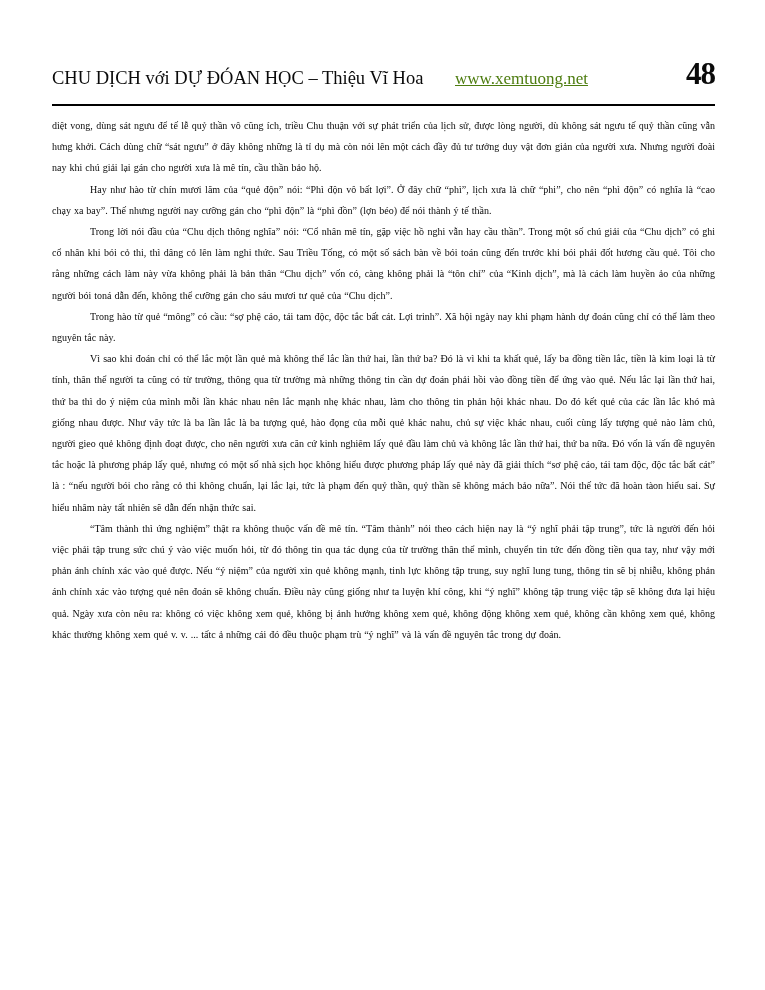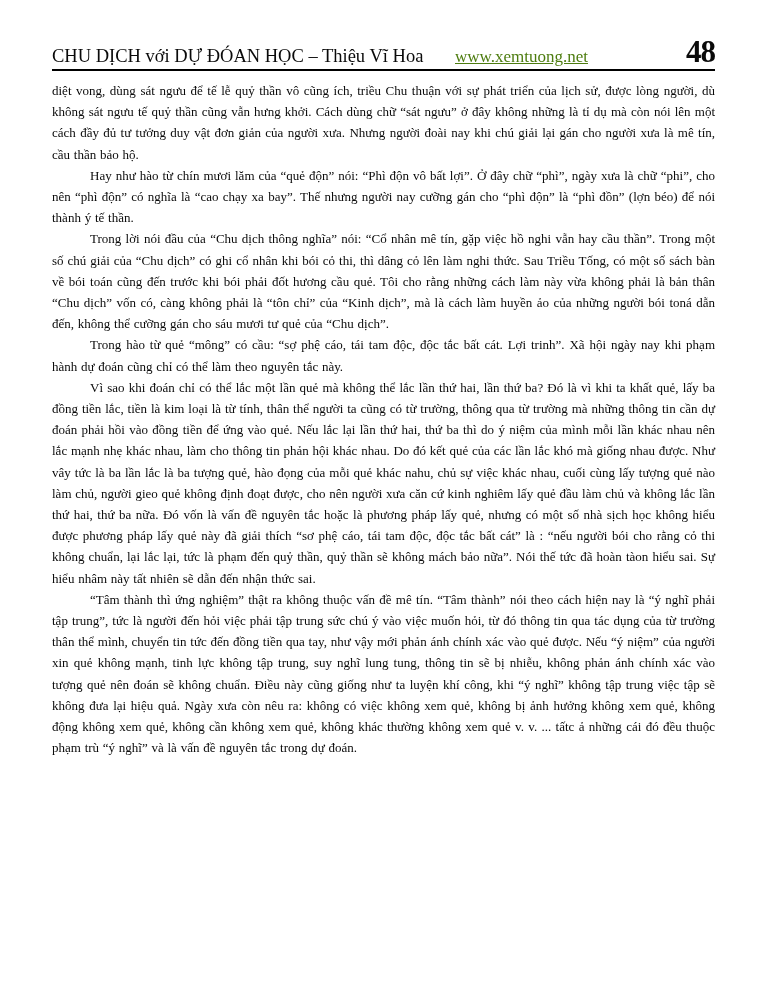--- a/index.html
+++ b/index.html
@@ -17,49 +17,50 @@
   .page {
     box-sizing: border-box;
     width: 765px;
     height: 990px;
     padding: 36px 50px 0 52px;
   }
   
   .header-row {
     display: flex;
     align-items: flex-end;
-    padding-bottom: 2px;
+    padding-bottom: 15px;
   }
   .header-title {
     flex: 1;
     font-size: 18.5px;
     white-space: nowrap;
   }
   .header-site {
     font-size: 17px;
     text-decoration: underline;
     color: #4d7c0f;
     margin-right: 98px;
     white-space: nowrap;
   }
   .header-pagenum {
     font-size: 31px;
     font-weight: bold;
     line-height: 1;
     letter-spacing: -1px;
+    margin-top: 22px;
   }
   .header-rule {
     border: none;
     border-top: 2.5px solid #000;
     margin: 0 0 9px 0;
   }
   
   .body-text p {
     margin: 0;
-    font-size: 13px;
+    font-size: 10px;
     line-height: 21.2px;
     text-align: justify;
     text-indent: 38px;
     word-spacing: 0.5px;
   }
   .body-text p.noindent {
     text-indent: 0;
   }
   .body-text b {
     font-weight: bold;
@@ -73,20 +74,20 @@
   <div class="header-row">
     <span class="header-title">CHU DỊCH với DỰ ĐÓAN HỌC – Thiệu Vĩ Hoa</span>
     <span class="header-site">www.xemtuong.net</span>
     <span class="header-pagenum">48</span>
   </div>
 
   <hr class="header-rule">
 
   <div class="body-text">
     <p class="noindent">diệt vong, dùng sát ngưu để tế lễ quỷ thần vô cũng ích, triều Chu thuận với sự phát triển của lịch sử, được lòng người, dù  không sát ngưu tế quỷ thần cũng vẫn hưng khởi. Cách dùng chữ “sát ngưu” ở đây không những là tỉ dụ mà còn nói lên một cách đầy đủ tư tưởng duy vật đơn giản của người xưa. Nhưng người đoài nay khi chú giải lại gán cho người xưa là mê tín, cầu thần bảo hộ.</p>
-    <p>Hay như hào từ chín mươi lăm của “quẻ độn” nói: “Phì độn vô bất lợi”. Ở đây chữ “phì”, ngày xưa là chữ “phi”, cho nên “phì độn” có nghĩa là “cao chạy xa bay”. Thế nhưng người nay cưỡng gán cho “phì độn” là “phì đồn” (lợn béo) để nói thành ý tế thần.</p>
+    <p>Hay như hào từ chín mươi lăm của “quẻ độn” nói: “Phì độn vô bất lợi”. Ở đây chữ “phì”, lịch xưa là chữ “phi”, cho nên “phì độn” có nghĩa là “cao chạy xa bay”. Thế nhưng người nay cưỡng gán cho “phì độn” là “phì đồn” (lợn béo) để nói thành ý tế thần.</p>
     <p>Trong lời nói đầu của “Chu dịch thông nghĩa” nói: “Cổ nhân mê tín, gặp việc hồ nghi vẫn hay cầu thần”. Trong một số chú giải của “Chu dịch” có ghi cổ nhân khi bói cỏ thi, thì dâng cỏ lên làm nghi thức. Sau Triều Tống, có một số sách bàn về bói toán cũng đến trước khi bói phải đốt hương cầu quẻ. Tôi cho rằng những cách làm này vừa không phải là bản thân “Chu dịch” vốn có, càng không phải là “tôn chỉ” của “Kinh dịch”, mà là cách làm huyền ảo của những người bói toná dẫn đến, không thể cưỡng gán cho sáu mươi tư quẻ của “Chu dịch”.</p>
     <p>Trong hào từ quẻ “mông” có cầu: “sợ phệ cáo, tái tam độc, độc tắc bất cát. Lợi trinh”. Xã hội ngày nay khi phạm hành dự đoán cũng chỉ có thể làm theo nguyên tắc này.</p>
     <p>Vì sao khi đoán chỉ có thể lắc một lần quẻ mà không thể lắc lần thứ hai, lần thứ ba? Đó là vì khi ta khất quẻ, lấy ba đồng tiền lắc, tiền là kim loại là từ tính, thân thể người ta cũng có từ trường, thông qua từ trường mà những thông tin cần dự đoán phải hồi vào đồng tiền để ứng vào quẻ. Nếu lắc lại lần thứ hai, thứ ba thì do ý niệm của mình mỗi lần khác nhau nên lắc mạnh nhẹ khác nhau, làm cho thông tin phản hội khác nhau. Do đó kết quẻ của các lần lắc khó mà giống nhau được. Như vây tức là ba lần lắc là ba tượng quẻ, hào đọng của mỗi quẻ khác nahu, chủ sự việc khác nhau, cuối cùng lấy tượng quẻ nào làm chủ, người gieo quẻ không định đoạt được, cho nên người xưa căn cứ kinh nghiêm lấy quẻ đầu làm chủ và không lắc lần thứ hai, thứ ba nữa. Đó vốn  là vấn đề nguyên tắc hoặc là phương pháp lấy quẻ, nhưng có một số nhà sịch học không hiểu được phương pháp lấy quẻ này đã giải thích “sơ phệ cáo, tái tam độc, độc tắc bất cát” là : “nếu người bói cho rằng cỏ thi không chuẩn, lại lắc lại, tức là phạm đến quỷ thần, quỷ thần sẽ không mách bảo nữa”. Nói thế tức đã hoàn tàon hiểu sai. Sự hiểu nhâm này tất nhiên sẽ dẫn đến nhận thức sai.</p>
     <p>“Tâm thành thì ứng nghiệm” thật ra không thuộc vấn đề mê tín. “Tâm thành” nói theo cách hiện nay là “ý nghĩ phải tập trung”, tức là người đến hỏi việc phải tập trung sức chú ý vào việc muốn hỏi, từ đó thông tin qua tác dụng của từ trường thân thể mình, chuyển tin tức đến đồng tiền qua tay, như vậy mới phản ánh chính xác vào quẻ được. Nếu “ý niệm” của người xin quẻ không mạnh, tinh lực không tập trung, suy nghĩ lung tung, thông tin sẽ bị nhiễu, không phản ánh chính xác vào tượng quẻ nên đoán sẽ không chuẩn. Điều này cũng giống như ta luyện khí công, khi “ý nghĩ” không tập trung việc tập sẽ không đưa lại hiệu quả. Ngày xưa còn nêu ra: không có việc không xem quẻ, không bị ảnh hưởng không xem quẻ, không động không xem quẻ, không cần không xem quẻ, không khác thường không xem quẻ v. v. ... tấtc ả những cái đó đều thuộc phạm trù “ý nghĩ” và là vấn đề nguyên tắc trong dự đoán.</p>
   </div>
 
 </div>
 
 </body></html>

